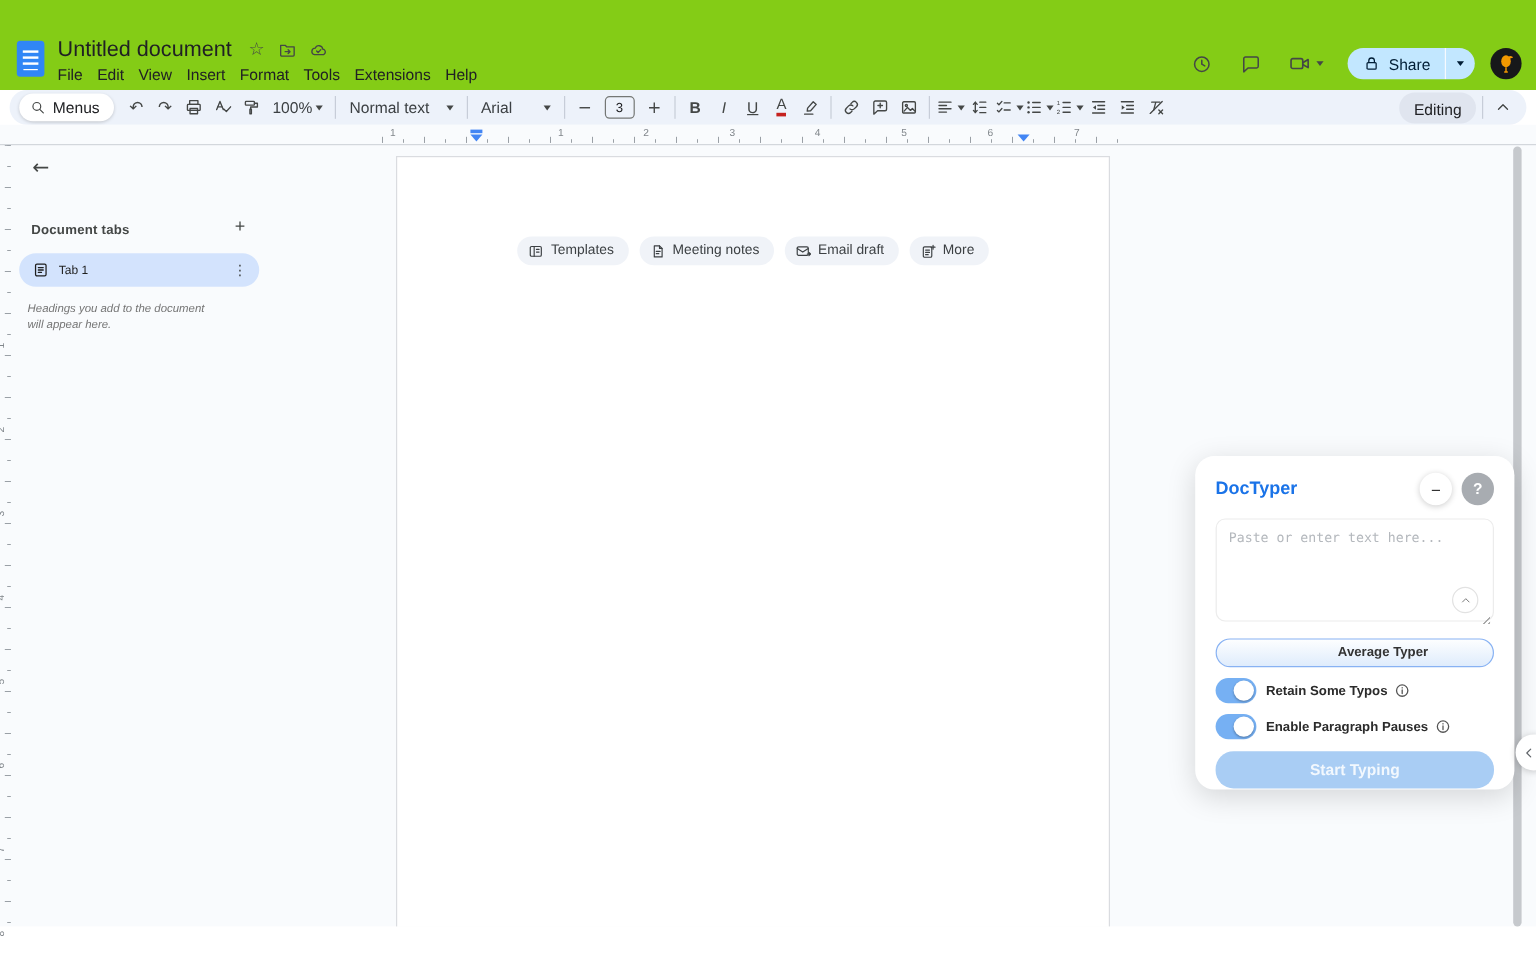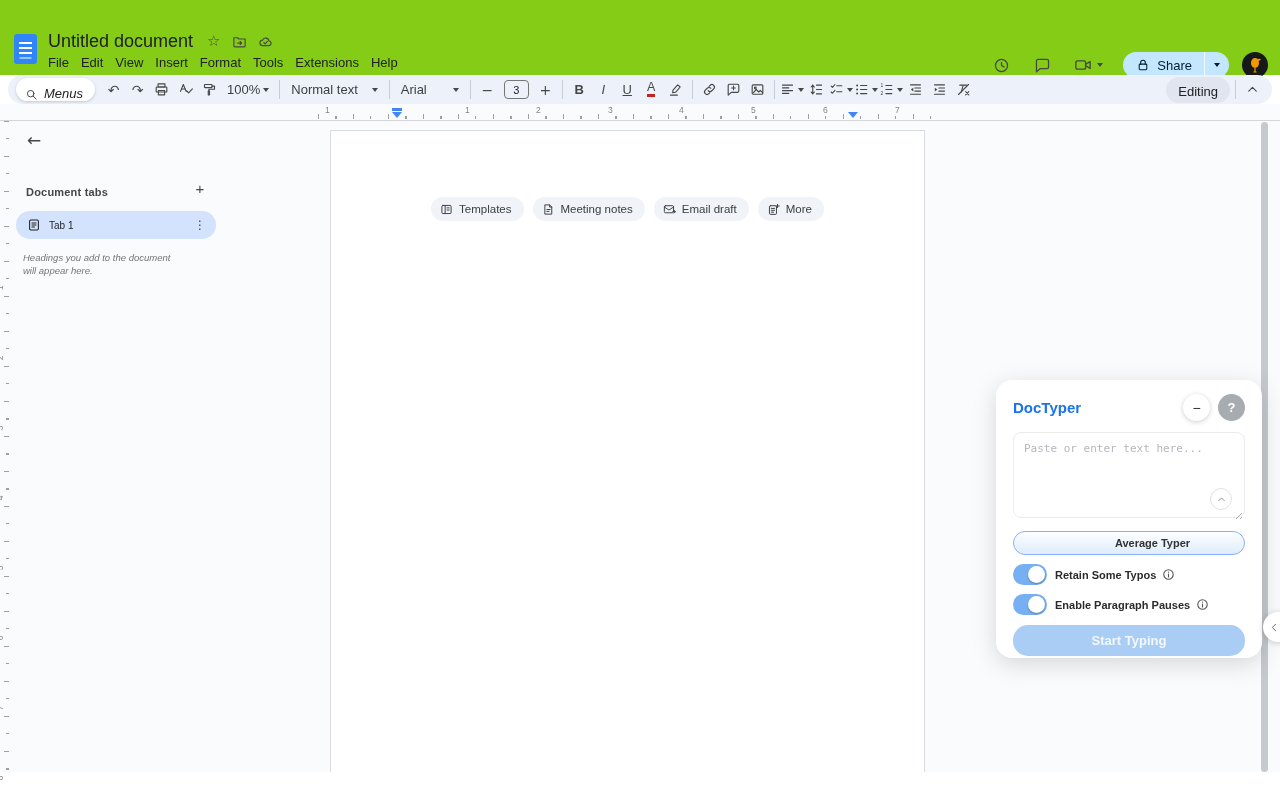--- a/index.html
+++ b/index.html
@@ -17,36 +17,36 @@
                position:relative; }
   #docs-logo:before { content:""; position:absolute; left:5px; top:8px; width:13px; height:2px;
       background:#fff; box-shadow:0 5px 0 #fff, 0 10px 0 #fff, 0 15px 0 -0.5px #fff; }
   #title-block { margin-left:11px; }
   #title-row { display:flex; align-items:center; height:22px; }
   #doc-title { font-size:18px; color:#202124; }
   .title-icons { display:flex; align-items:center; gap:11px; margin-left:14px; color:#444746; }
   .glyph { font-family:"DejaVu Sans",sans-serif; }
   #menu-row { display:flex; margin-top:2px; margin-left:-6px; }
   #menu-row span { font-size:13px; color:#202124; padding:1px 6px; border-radius:4px; cursor:default; }
-  #header-right { margin-left:auto; display:flex; align-items:center; gap:7px; margin-top:20px; }
+  #header-right { margin-left:auto; display:flex; align-items:center; gap:7px; margin-top:8px; }
   .hdr-icon-btn { width:34px; height:30px; display:flex; align-items:center; justify-content:center; }
   #share-pill { display:flex; align-items:center; height:26px; background:#c2e7ff; border-radius:13px;
                 overflow:hidden; margin-left:6px; }
   #share-main { display:flex; align-items:center; gap:7px; padding:0 12px 0 13px; height:100%; }
   #share-main span { font-size:13px; color:#001d35; }
   #share-caret { display:flex; align-items:center; justify-content:center; width:25px; height:100%;
                  border-left:1px solid #f6fafe; }
   #avatar { width:26px; height:26px; border-radius:50%; background:#17181a; margin-left:6px;
             display:flex; align-items:center; justify-content:center; }
   
   #toolbar { position:absolute; top:75px; left:8px; width:1264px; height:29px; background:#edf2fa;
              border-radius:15px; display:flex; align-items:center; padding:0 8px; gap:1px; }
-  #menus-pill { display:flex; align-items:flex-end; gap:6px; background:#fff; height:23px;
+  #menus-pill { display:flex; align-items:center; gap:6px; background:#fff; height:23px;
                 border-radius:12px; padding:0 12px 0 9px; box-shadow:0 1px 3px rgba(0,0,0,.18);
-                margin-right:6px;font-style:italic; }
+                margin-right:6px; }
   #menus-pill span { font-size:13px; color:#202124; }
   .tb-btn { min-width:23px; height:24px; display:flex; align-items:center; justify-content:center;
             border-radius:4px; color:#444746; gap:3px; }
   .tb-txt { font-size:13px; color:#3c4043; }
   .sep { width:1px; height:19px; background:#c7cdd8; margin:0 4px; flex:0 0 auto; }
   .tb-glyph { font-family:"DejaVu Sans",sans-serif; font-size:14px; color:#444746; }
   #font-size-box { width:25px; height:19px; border:1px solid #747775; border-radius:4px;
                    display:flex; align-items:center; justify-content:center; font-size:11px; color:#202124;
                    margin:0 4px; }
   .fmt-b { font-weight:bold; font-size:13px; color:#444746; }

